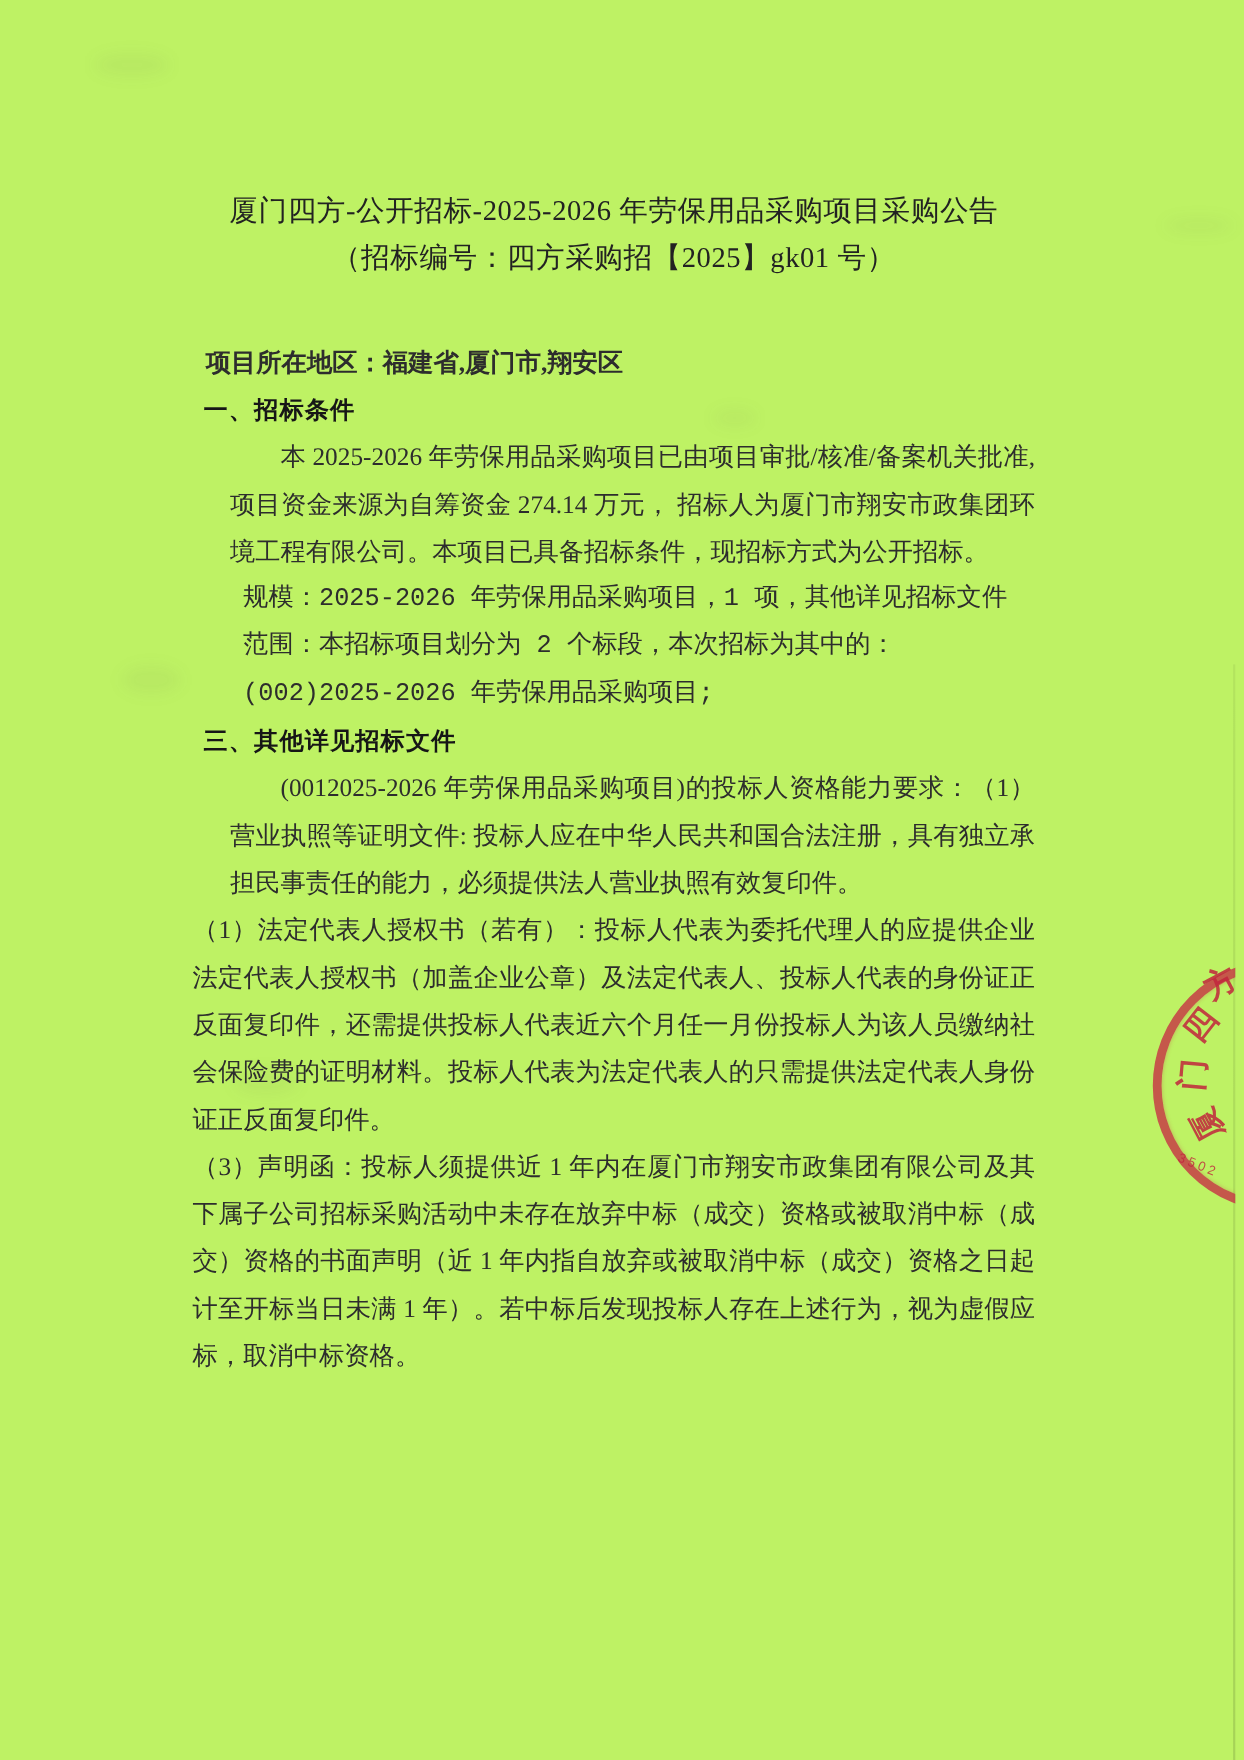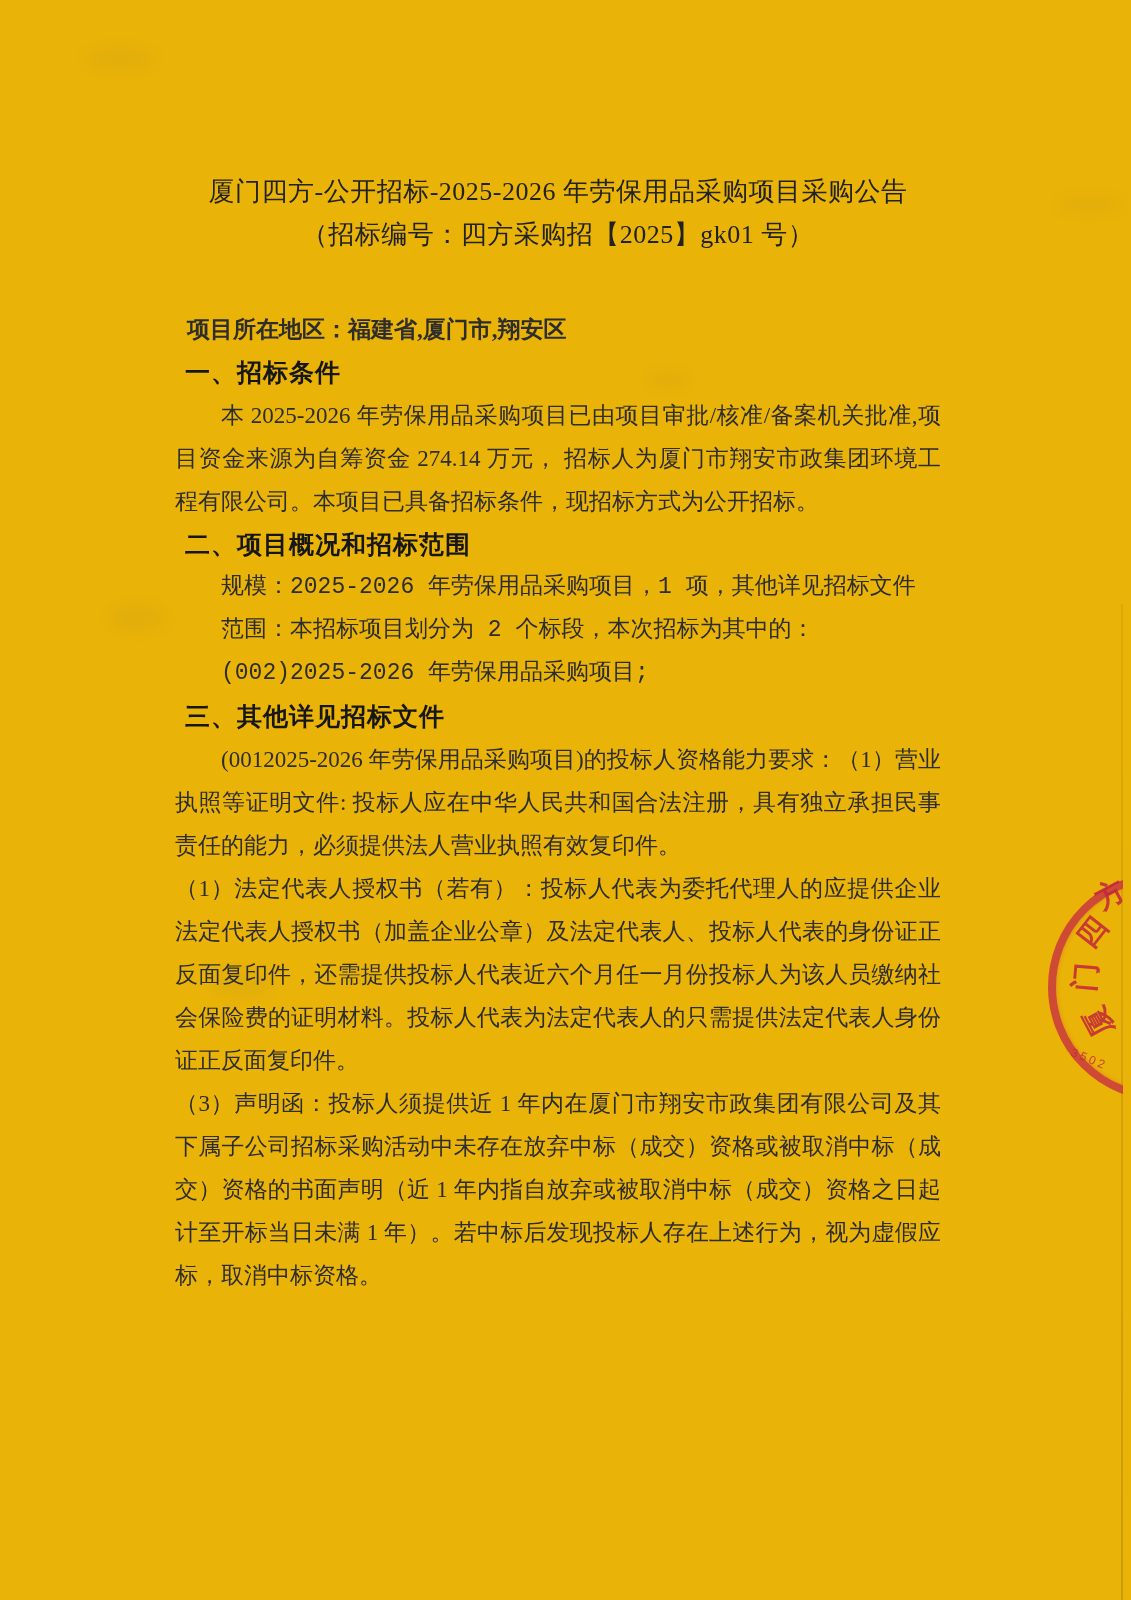--- a/index.html
+++ b/index.html
@@ -4,21 +4,21 @@
 <style>
   html,body { margin:0; padding:0; }
   body {
     width:1131px; height:1600px;
     background:#ffffff;
     font-family:"Liberation Serif","DejaVu Serif",serif;
     overflow:hidden;
   }
   .page {
     position:relative; width:1131px; height:1600px;
-    background:#eab308;
+    background:#bef264;
     overflow:hidden;
   }
   
   .smudge { position:absolute; background:rgba(70,70,70,0.05); border-radius:50%; filter:blur(7px); }
   .sm1 { left:85px;  top:48px;   width:70px; height:22px; }
   .sm2 { left:110px; top:605px;  width:55px; height:26px; }
   .sm3 { left:212px; top:972px;  width:60px; height:24px; }
   .sm4 { left:1058px;top:198px;  width:64px; height:14px; }
   .sm5 { left:648px; top:372px;  width:40px; height:16px; }
   
@@ -27,26 +27,26 @@
     background:linear-gradient(to bottom, rgba(0,0,0,0.06), rgba(0,0,0,0.13));
   }
   .content {
     position:absolute; left:175px; top:170px; width:766px;
     font-size:23px; line-height:43px; color:#2d2d2d;
     text-align:justify; text-justify:inter-ideograph;
   }
   .title { text-align:center; font-size:26px; letter-spacing:0.5px; color:#222; }
   .location { margin-top:52px; padding-left:12px; text-align:left;font-weight:bold; }
   h2.sec {
-    font-size:25px; font-weight:700; color:#161616;
+    font-size:22px; font-weight:700; color:#161616;
     margin:0; padding-left:10px; line-height:43px; letter-spacing:1px;
     text-align:left;
   }
   p { margin:0; }
-  .ind2 { text-indent:2em; }
+  .ind2 { text-indent:2em;margin-left:34px; }
   .line-ind { padding-left:2em; text-align:left;font-family:Liberation Mono, monospace; }
   
   .stamp-wrap {
     position:absolute; left:1040px; top:862px; width:83px; height:252px;
     overflow:hidden; pointer-events:none;
   }
   .stamp-ring {
     position:absolute; left:8px; top:11px; width:212px; height:212px;
     border:8px solid rgba(199,45,66,0.78); border-radius:50%;
     box-shadow:inset 0 0 4px rgba(199,45,66,0.35);
@@ -80,21 +80,20 @@
 
   <div class="content">
     <div class="title">厦门四方-公开招标-2025-2026 年劳保用品采购项目采购公告</div>
     <div class="title">（招标编号：四方采购招【2025】gk01 号）</div>
 
     <div class="location">项目所在地区：福建省,厦门市,翔安区</div>
 
     <h2 class="sec">一、招标条件</h2>
     <p class="ind2">本 2025-2026 年劳保用品采购项目已由项目审批/核准/备案机关批准,项目资金来源为自筹资金 274.14 万元， 招标人为厦门市翔安市政集团环境工程有限公司。本项目已具备招标条件，现招标方式为公开招标。</p>
 
-    <h2 class="sec">二、项目概况和招标范围</h2>
     <p class="line-ind">规模：2025-2026 年劳保用品采购项目，1 项，其他详见招标文件</p>
     <p class="line-ind">范围：本招标项目划分为 2 个标段，本次招标为其中的：</p>
     <p class="line-ind">(002)2025-2026 年劳保用品采购项目;</p>
 
     <h2 class="sec">三、其他详见招标文件</h2>
     <p class="ind2">(0012025-2026 年劳保用品采购项目)的投标人资格能力要求：（1）营业执照等证明文件: 投标人应在中华人民共和国合法注册，具有独立承担民事责任的能力，必须提供法人营业执照有效复印件。</p>
     <p>（1）法定代表人授权书（若有）：投标人代表为委托代理人的应提供企业法定代表人授权书（加盖企业公章）及法定代表人、投标人代表的身份证正反面复印件，还需提供投标人代表近六个月任一月份投标人为该人员缴纳社会保险费的证明材料。投标人代表为法定代表人的只需提供法定代表人身份证正反面复印件。</p>
     <p>（3）声明函：投标人须提供近 1 年内在厦门市翔安市政集团有限公司及其下属子公司招标采购活动中未存在放弃中标（成交）资格或被取消中标（成交）资格的书面声明（近 1 年内指自放弃或被取消中标（成交）资格之日起计至开标当日未满 1 年）。若中标后发现投标人存在上述行为，视为虚假应标，取消中标资格。</p>
   </div>
 

